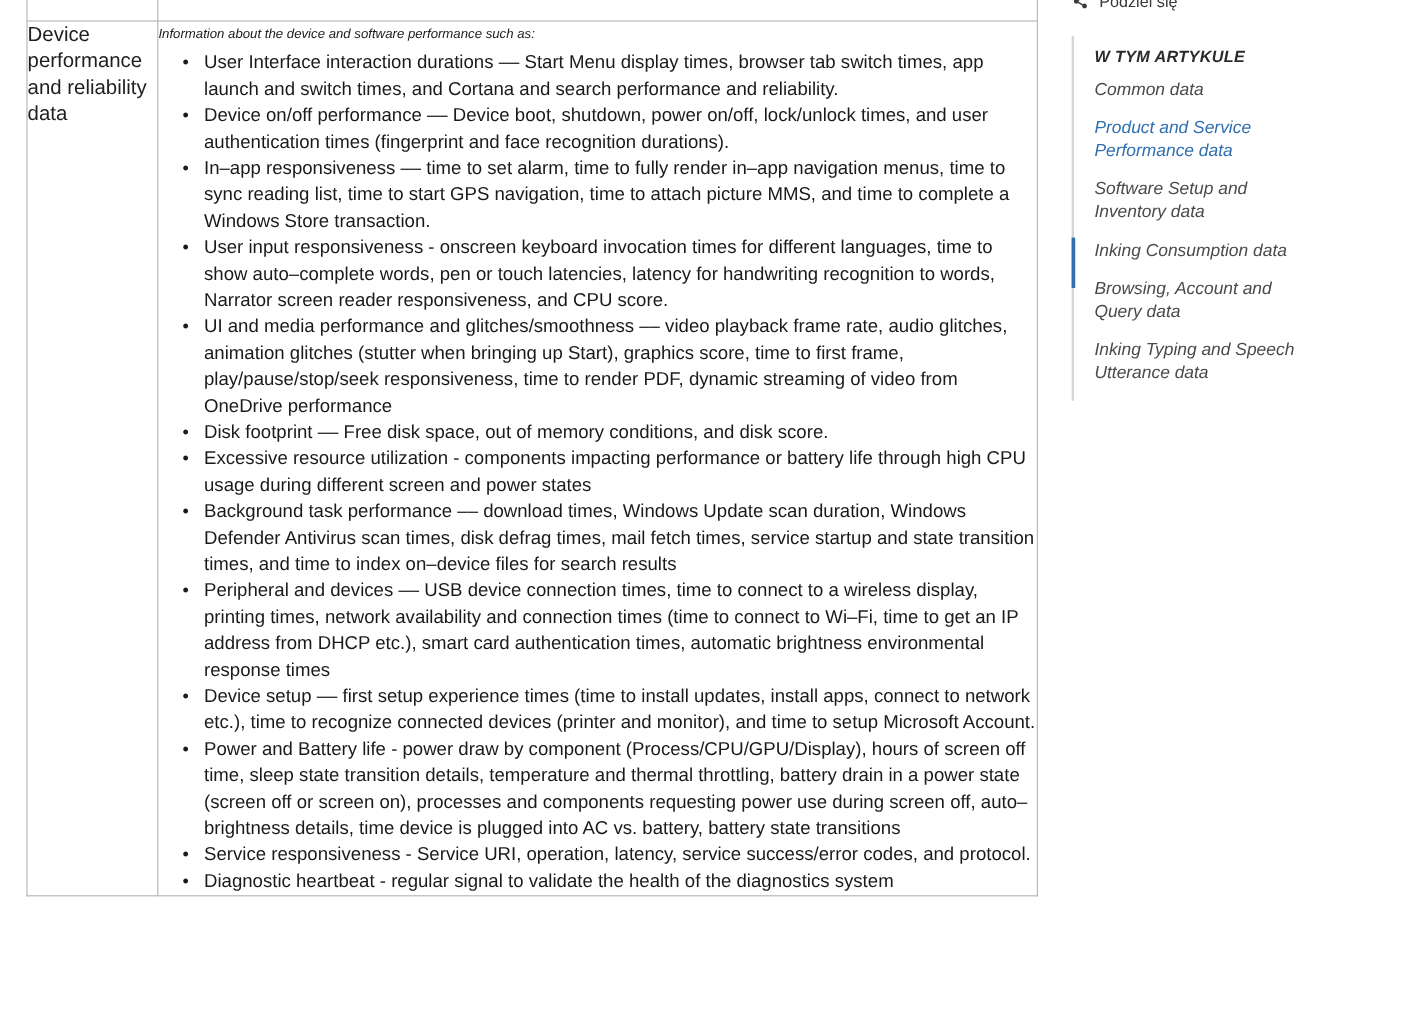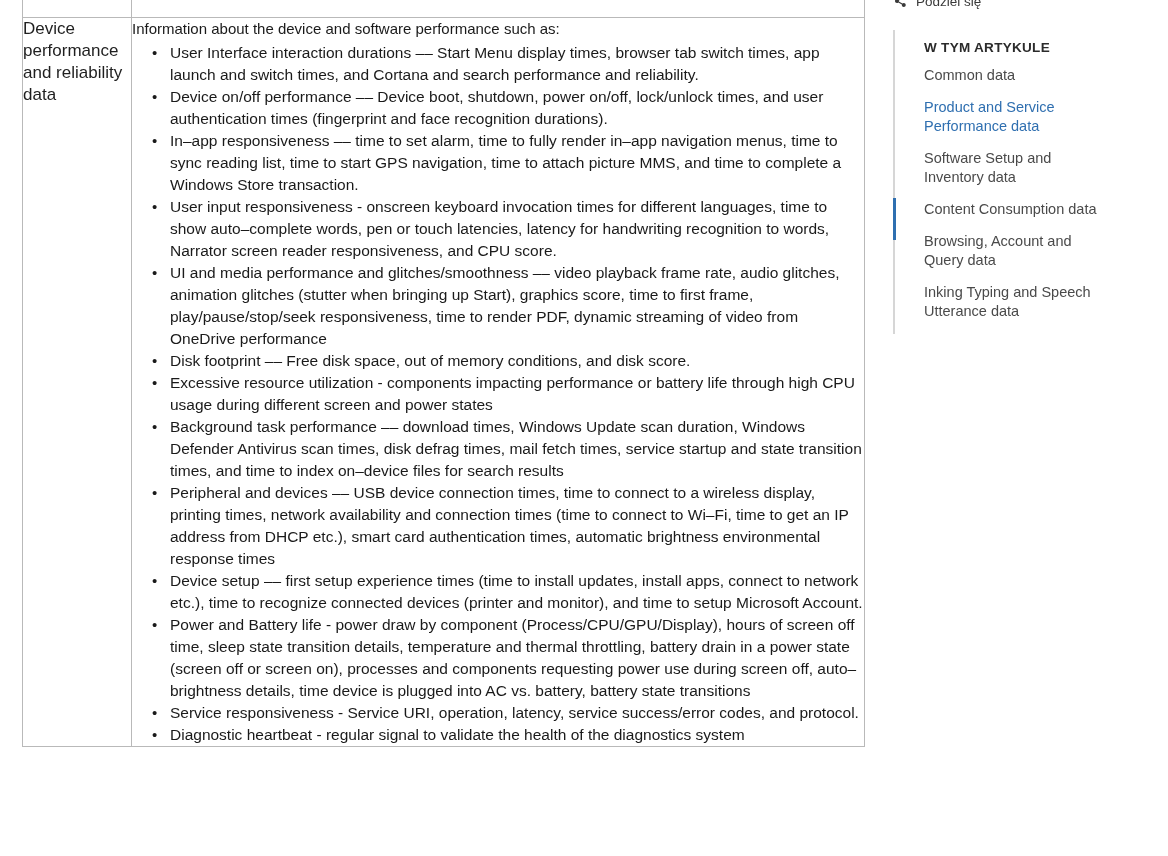--- a/index.html
+++ b/index.html
@@ -40,24 +40,25 @@
     font-size: 17px;
     line-height: 22px;
     color: #1f1f1f;
     vertical-align: middle;
   }
   .body-cell {
     padding: 30px 10px 14px 8px;
   }
 
   .intro {
-    font-size: 15px;
+    font-size: 11px;
     line-height: 22px;
     color: #1a1a1a;
     margin: 0 0 2px 0;
+    font-style: italic;
   }
 
   ul.bullets {
     margin: 0;
     padding: 0 0 0 34px;
     list-style: none;
   }
   ul.bullets li {
     position: relative;
     font-size: 15.5px;
@@ -76,21 +77,22 @@
     color: #1a1a1a;
   }
 
   
   .rail {
     position: absolute;
     left: 893px;
     top: 30px;
     width: 210px;
     border-left: 2px solid #d6d6d6;
-    padding-left: 12px;
+    padding-left: 0;
+    font-style: italic;
   }
   .rail-inner { padding: 10px 0 0 17px; }
 
   .rail-title {
     font-size: 13.5px;
     font-weight: bold;
     letter-spacing: .3px;
     color: #2b2b2b;
     margin: 0 0 11px 0;
   }
@@ -181,18 +183,18 @@
 </table>
 
 <nav class="rail">
   <div class="rail-active-bar" style="top: 168px; height: 42px; background: rgb(47, 111, 176);"></div>
   <div class="rail-inner">
     <div class="rail-title">W TYM ARTYKULE</div>
     <div id="rail-links">
         <a class="rail-link" href="#">Common data</a>
         <a class="rail-link active" href="#">Product and Service Performance data</a>
         <a class="rail-link" href="#">Software Setup and Inventory data</a>
-        <a class="rail-link" href="#">Content Consumption data</a>
+        <a class="rail-link" href="#">Inking Consumption data</a>
         <a class="rail-link" href="#">Browsing, Account and Query data</a>
         <a class="rail-link" href="#">Inking Typing and Speech Utterance data</a>
       </div>
   </div>
 </nav>
 
 </body></html>

